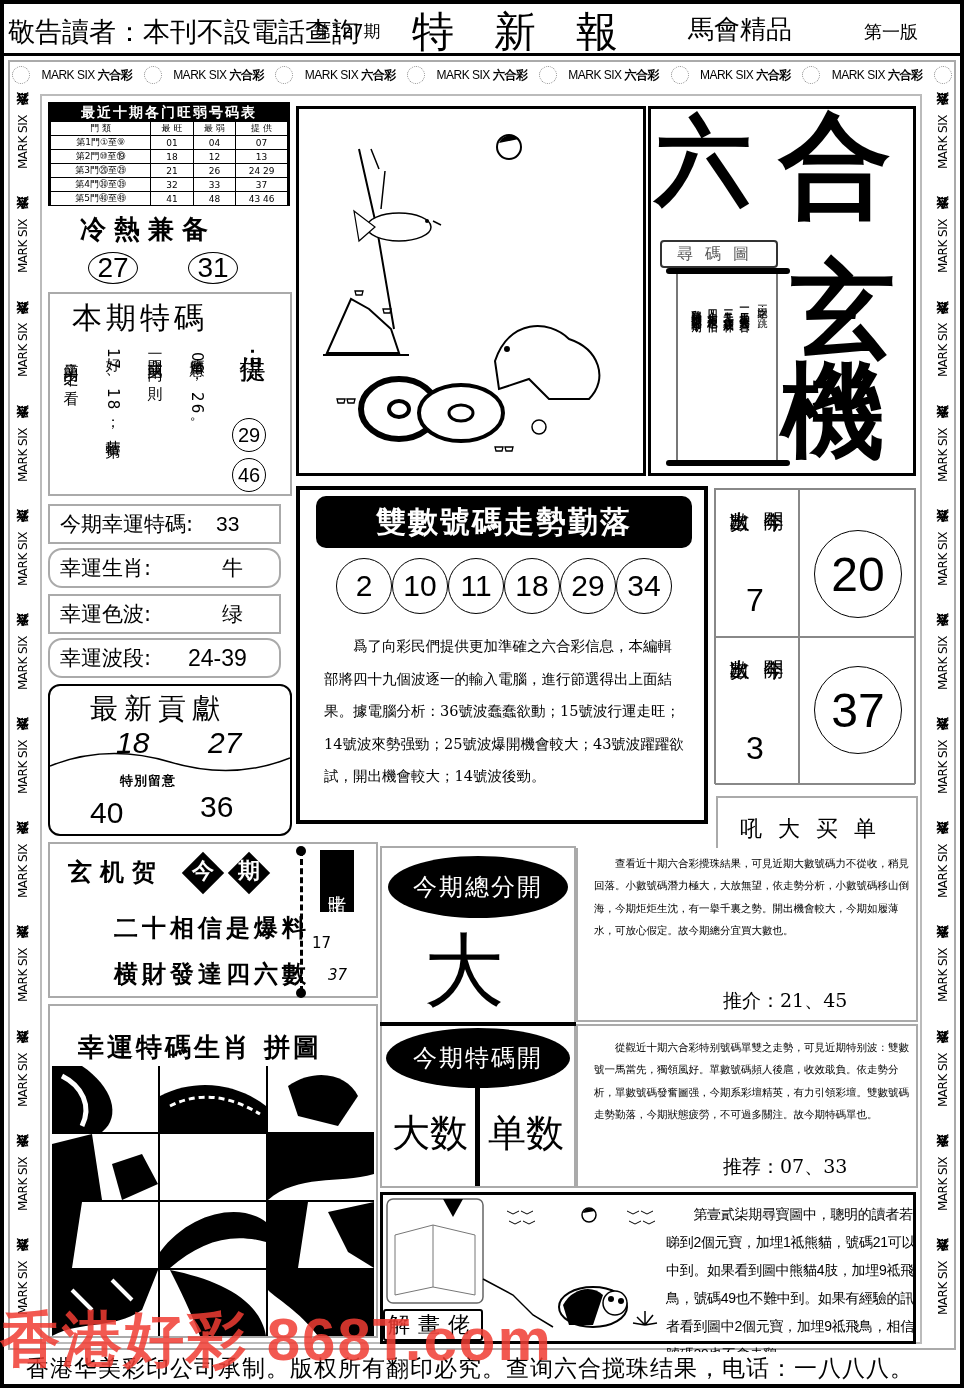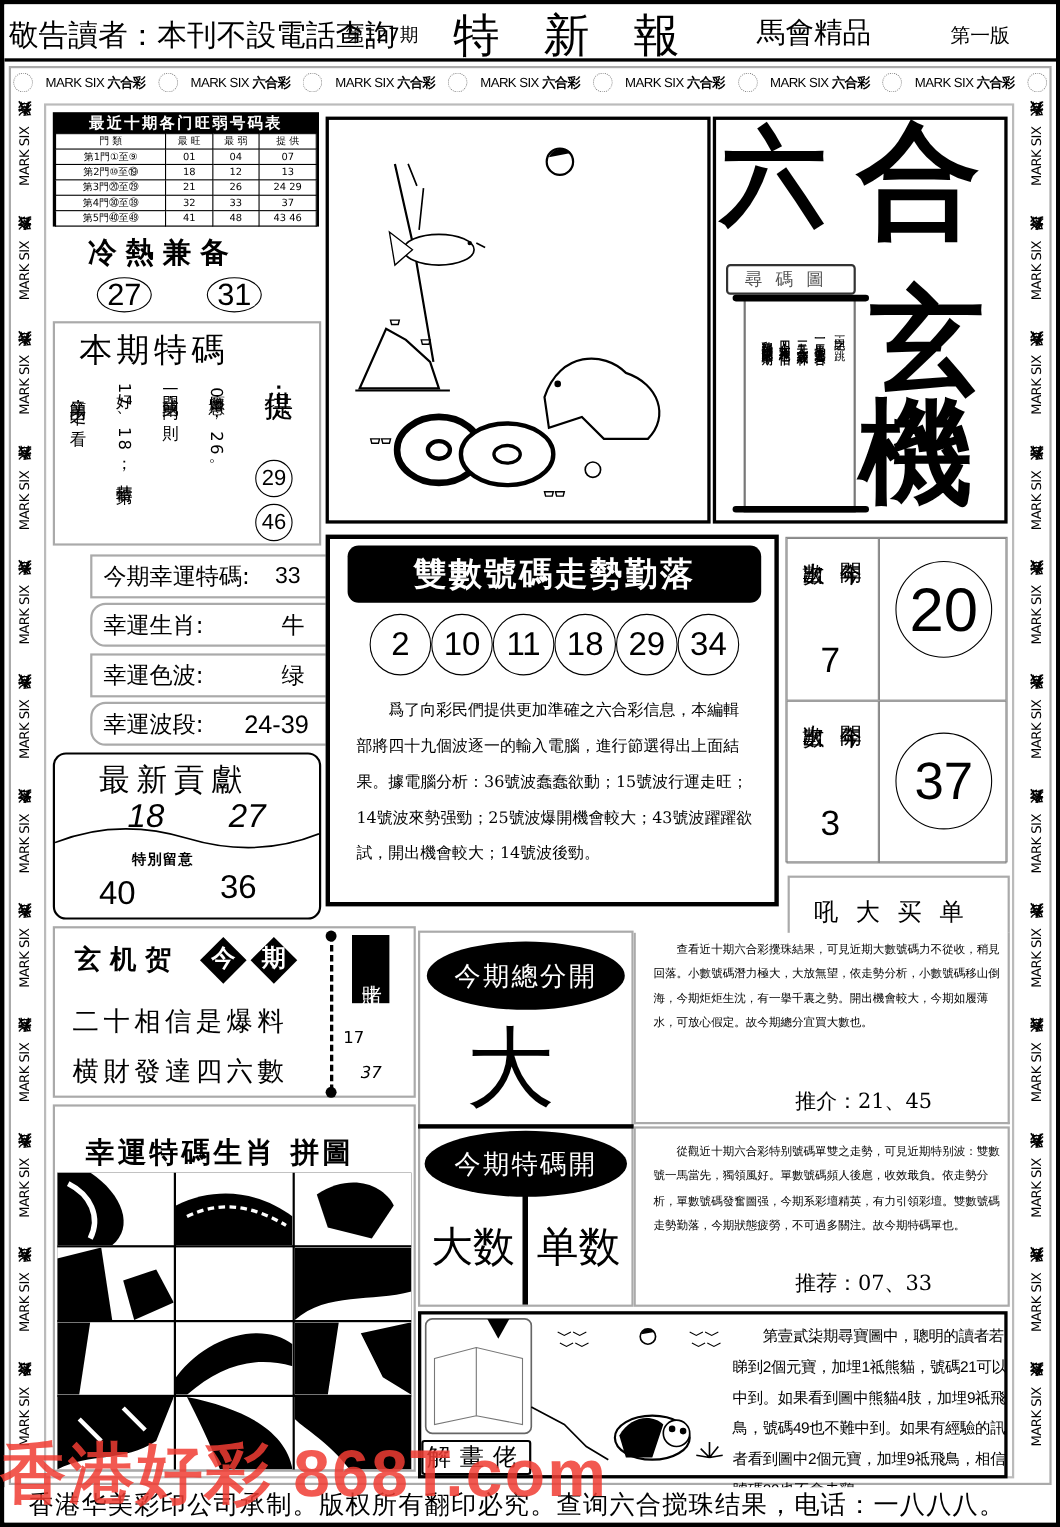--- a/index.html
+++ b/index.html
@@ -38,21 +38,21 @@
   .cold-hot { left: 80px; top: 212px; font-size: 26px; font-weight: 900; letter-spacing: 8px; font-family: "DejaVu Serif", serif; }
   .oval { border: 1.5px solid #000; border-radius: 50%; display: flex; align-items: center; justify-content: center; font-family: "Liberation Sans", sans-serif; }
   .circle { border: 1.5px solid #000; border-radius: 50%; display: flex; align-items: center; justify-content: center; font-family: "Liberation Sans", sans-serif; }
 
   
   .special { left: 48px; top: 292px; width: 244px; height: 204px; }
   .special-title { left: 72px; top: 298px; font-size: 30px; letter-spacing: 4px; }
   .vcol { writing-mode: vertical-rl; font-size: 15px; line-height: 1.2; letter-spacing: 2px; font-family: "DejaVu Sans", sans-serif; }
   .provide { writing-mode: vertical-rl; font-size: 26px; }
 
-  .row-box { left: 48px; width: 233px; height: 40px; font-size: 21px; display: flex; align-items: center; padding-left: 10px; margin-left: 34px; }
+  .row-box { left: 48px; width: 233px; height: 40px; font-size: 21px; display: flex; align-items: center; padding-left: 10px; }
   .row-box .val { position: absolute; font-family: "Liberation Sans", sans-serif; }
   .rounded { border-radius: 14px; }
 
   .contrib { left: 48px; top: 684px; width: 244px; height: 152px; border: 2px solid #000; border-radius: 12px; background: #fff; }
 
   
   .pic { left: 296px; top: 106px; width: 350px; height: 370px; border: 3px solid #000; background: #fff; }
 
   .liuhe { left: 648px; top: 106px; width: 268px; height: 370px; border: 3px solid #000; background: #fff; }
   .big-cal { font-family: "DejaVu Serif", serif; font-weight: 900; position: absolute; }
@@ -75,21 +75,21 @@
   
   .buy { left: 716px; top: 796px; width: 202px; height: 60px; }
   .buy-title { left: 740px; top: 814px; font-size: 22px; letter-spacing: 16px; font-family: "DejaVu Serif", serif; }
   .ana-text { font-family: "DejaVu Serif", serif; font-size: 10.5px; line-height: 22.3px; position: absolute; }
   .rec { font-family: "DejaVu Serif", serif; font-size: 19px; position: absolute; margin-left: 15px; }
 
   
   .xuanji { left: 48px; top: 842px; width: 330px; height: 156px; }
   .xj-title { left: 68px; top: 856px; font-size: 24px; font-weight: 900; letter-spacing: 8px; font-family: "DejaVu Serif", serif; }
   .diamond { width: 30px; height: 30px; background: #000; transform: rotate(45deg); display: inline-block; position: absolute; }
-  .xj-line { font-size: 24px; font-weight: 400; letter-spacing: 4px; font-family: "DejaVu Serif", serif; position: absolute; }
+  .xj-line { font-size: 24px; font-weight: 700; letter-spacing: 4px; font-family: "DejaVu Serif", serif; position: absolute; margin-left: 48px; }
   .ellipse { position: absolute; background: #000; color: #fff; border-radius: 50%; display: flex; align-items: center; justify-content: center; font-size: 24px; letter-spacing: 2px; }
 
   
   .puzzle { left: 48px; top: 1004px; width: 330px; height: 334px; }
   .puzzle-title { left: 78px; top: 1030px; font-size: 26px; font-weight: 900; letter-spacing: 3px; font-family: "DejaVu Serif", serif; }
   .pz-grid { left: 52px; top: 1066px; width: 322px; height: 270px; display: grid; grid-template-columns: 1fr 1fr 1fr; grid-template-rows: 1fr 1fr 1fr 1fr; gap: 2px; background: #000; }
   .pz-grid div { background: #fff; position: relative; overflow: hidden; }
 
   .panda { left: 380px; top: 1192px; width: 536px; height: 152px; border: 3px solid #000; background: #fff; }
   .panda-text { left: 666px; top: 1200px; width: 250px; font-size: 14px; line-height: 28px; letter-spacing: -0.3px; font-family: "Liberation Sans", sans-serif; }
@@ -301,21 +301,21 @@
 </div>
 <div class="abs comp-text">　　爲了向彩民們提供更加準確之六合彩信息，本編輯部將四十九個波逐一的輸入電腦，進行節選得出上面結果。據電腦分析：36號波蠢蠢欲動；15號波行運走旺；14號波來勢强勁；25號波爆開機會較大；43號波躍躍欲試，開出機會較大；14號波後勁。</div>
 
 <div class="abs counts">
   <div class="cnt-cell" style="left:0;top:0;width:84px;height:148px;">
     <div class="abs cnt-v" style="left:46px;top:6px;">今年開</div>
     <div class="abs cnt-v" style="left:12px;top:6px;">出次數</div>
     <div class="abs" style="left:30px;top:92px;font-size:32px;font-family:'Liberation Sans',sans-serif;">7</div>
   </div>
   <div class="cnt-cell" style="left:84px;top:0;width:116px;height:148px;">
-    <div class="abs circle" style="left:14px;top:20px;width:88px;height:88px;font-size:56px;">20</div>
+    <div class="abs circle" style="left:14px;top:40px;width:88px;height:88px;font-size:48px;">20</div>
   </div>
   <div class="cnt-cell" style="left:0;top:148px;width:84px;height:148px;">
     <div class="abs cnt-v" style="left:46px;top:6px;">今年開</div>
     <div class="abs cnt-v" style="left:12px;top:6px;">出次數</div>
     <div class="abs" style="left:30px;top:92px;font-size:32px;font-family:'Liberation Sans',sans-serif;">3</div>
   </div>
   <div class="cnt-cell" style="left:84px;top:148px;width:116px;height:148px;">
     <div class="abs circle" style="left:14px;top:28px;width:88px;height:88px;font-size:48px;">37</div>
   </div>
 </div>

